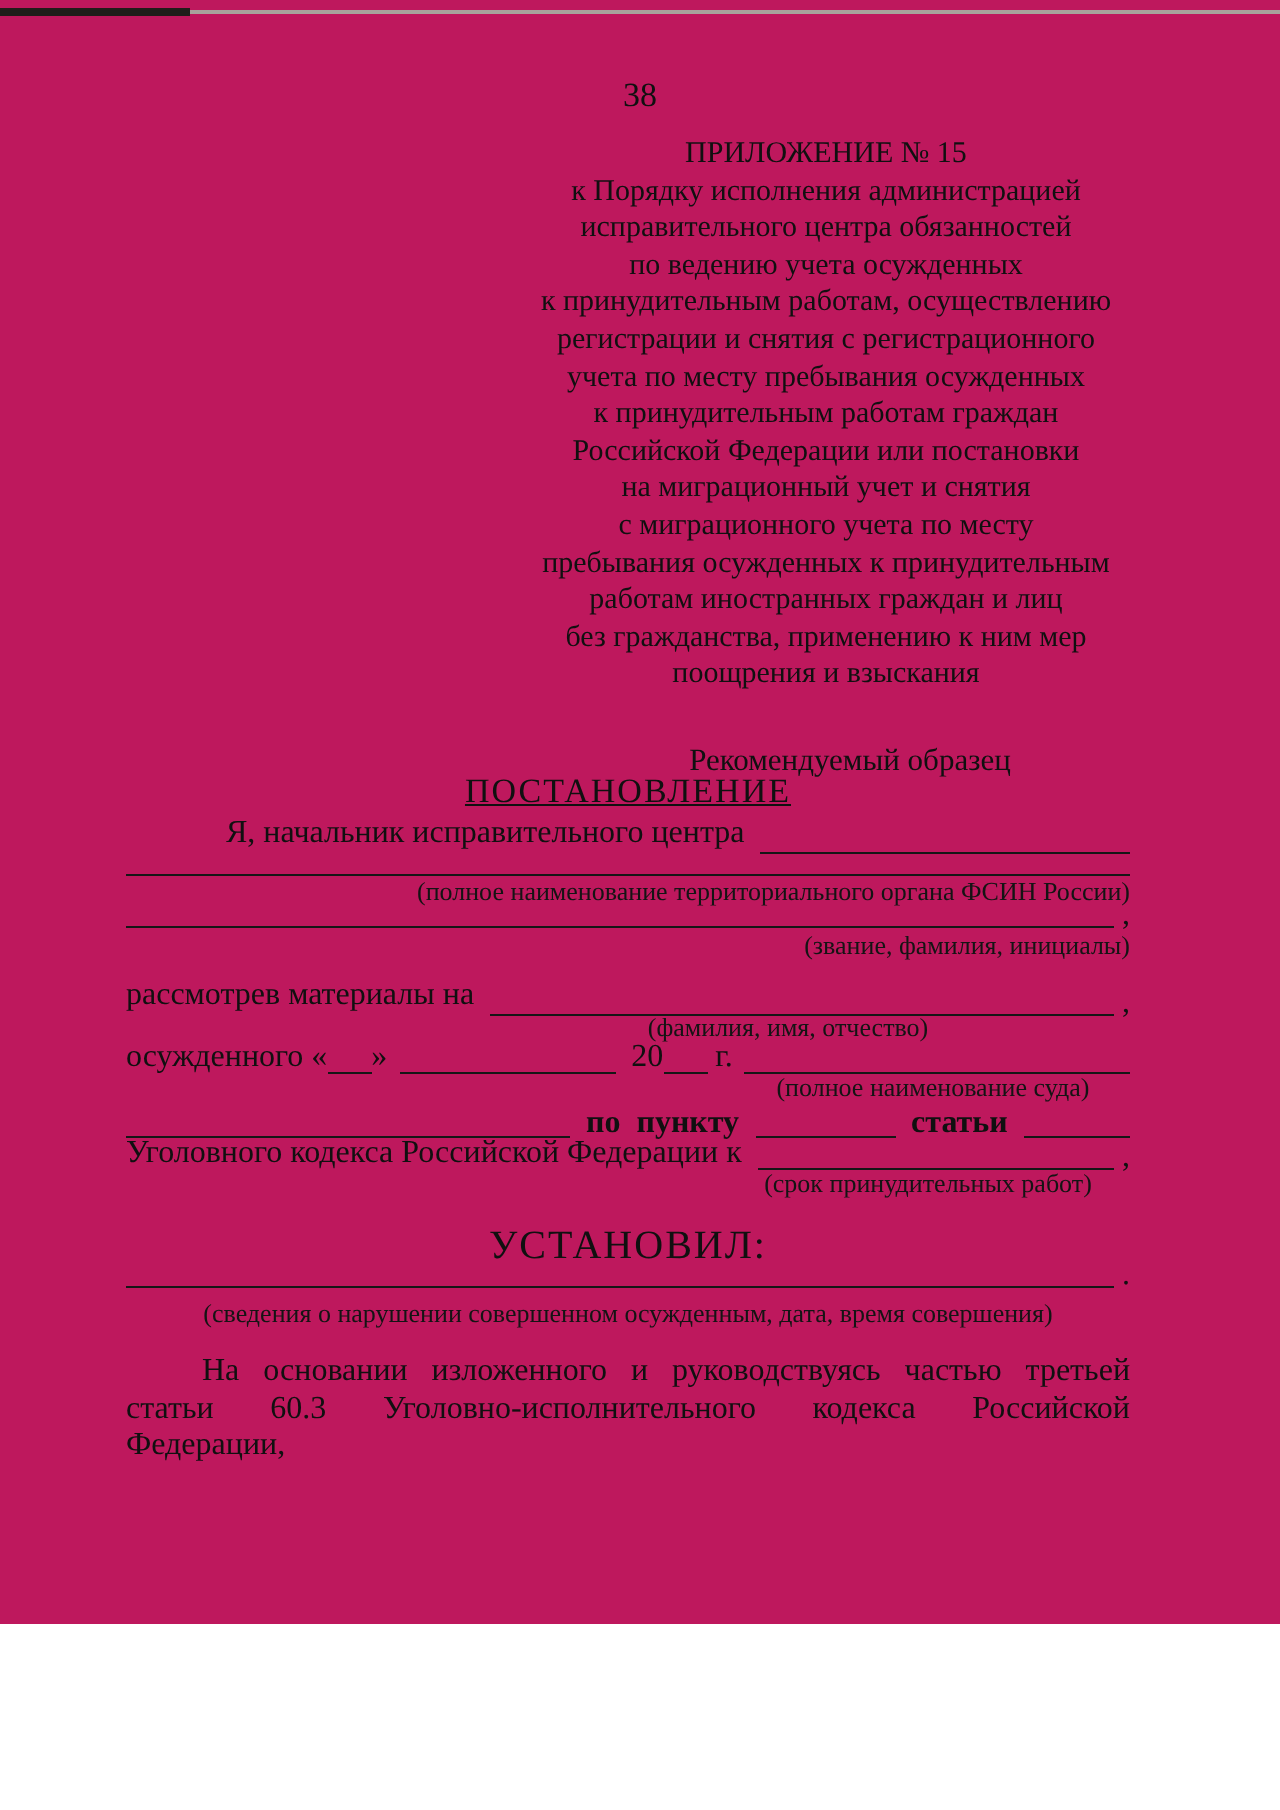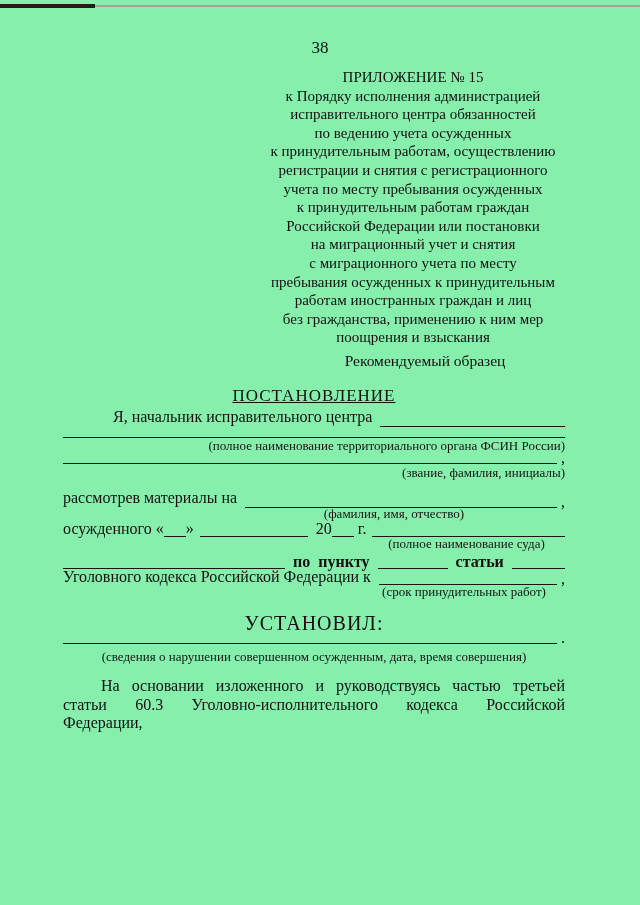--- a/index.html
+++ b/index.html
@@ -1,19 +1,19 @@
 <!DOCTYPE html>
 <html><head>
 <meta charset="utf-8">
 <style>
   html,body{margin:0;padding:0;background:#ffffff;}
   .page{
     position:relative;
-    width:640px;height:905px;
-    background:#86efac;
+    width:640px;height:812px;
+    background:#be185d;
     color:#101010;
     font-family:"Liberation Serif","DejaVu Serif",serif;
     overflow:hidden;
   }
   
   .scan-line{position:absolute;top:4px;left:0;right:0;display:flex;align-items:flex-start;}
   .seg-dark{width:95px;height:4px;background:#201d1a;}
   .seg-light{flex:1;height:2px;background:#a8a29c;margin-top:1px;}
 
   .page-number{
@@ -21,21 +21,21 @@
     text-align:center;font-size:17px;line-height:20px;
   }
 
   .appendix{
     position:absolute;top:68px;right:76px;width:302px;
     text-align:center;font-size:15px;line-height:18.6px;
   }
   .pre{white-space:pre-line;}
 
   .sample-note{
-    position:absolute;top:352px;right:64px;width:302px;
+    position:absolute;top:372px;right:64px;width:302px;
     text-align:center;font-size:15.5px;line-height:18px;
   }
 
   .body-col{
     position:absolute;left:63px;top:386px;width:502px;
     font-size:16px;
   }
   .doc-title{height:22px;line-height:20px;text-align:center;font-size:17px;letter-spacing:1px;text-decoration:underline;}
   .doc-subtitle{height:22px;line-height:20px;text-align:center;margin-bottom:5px;}
 

